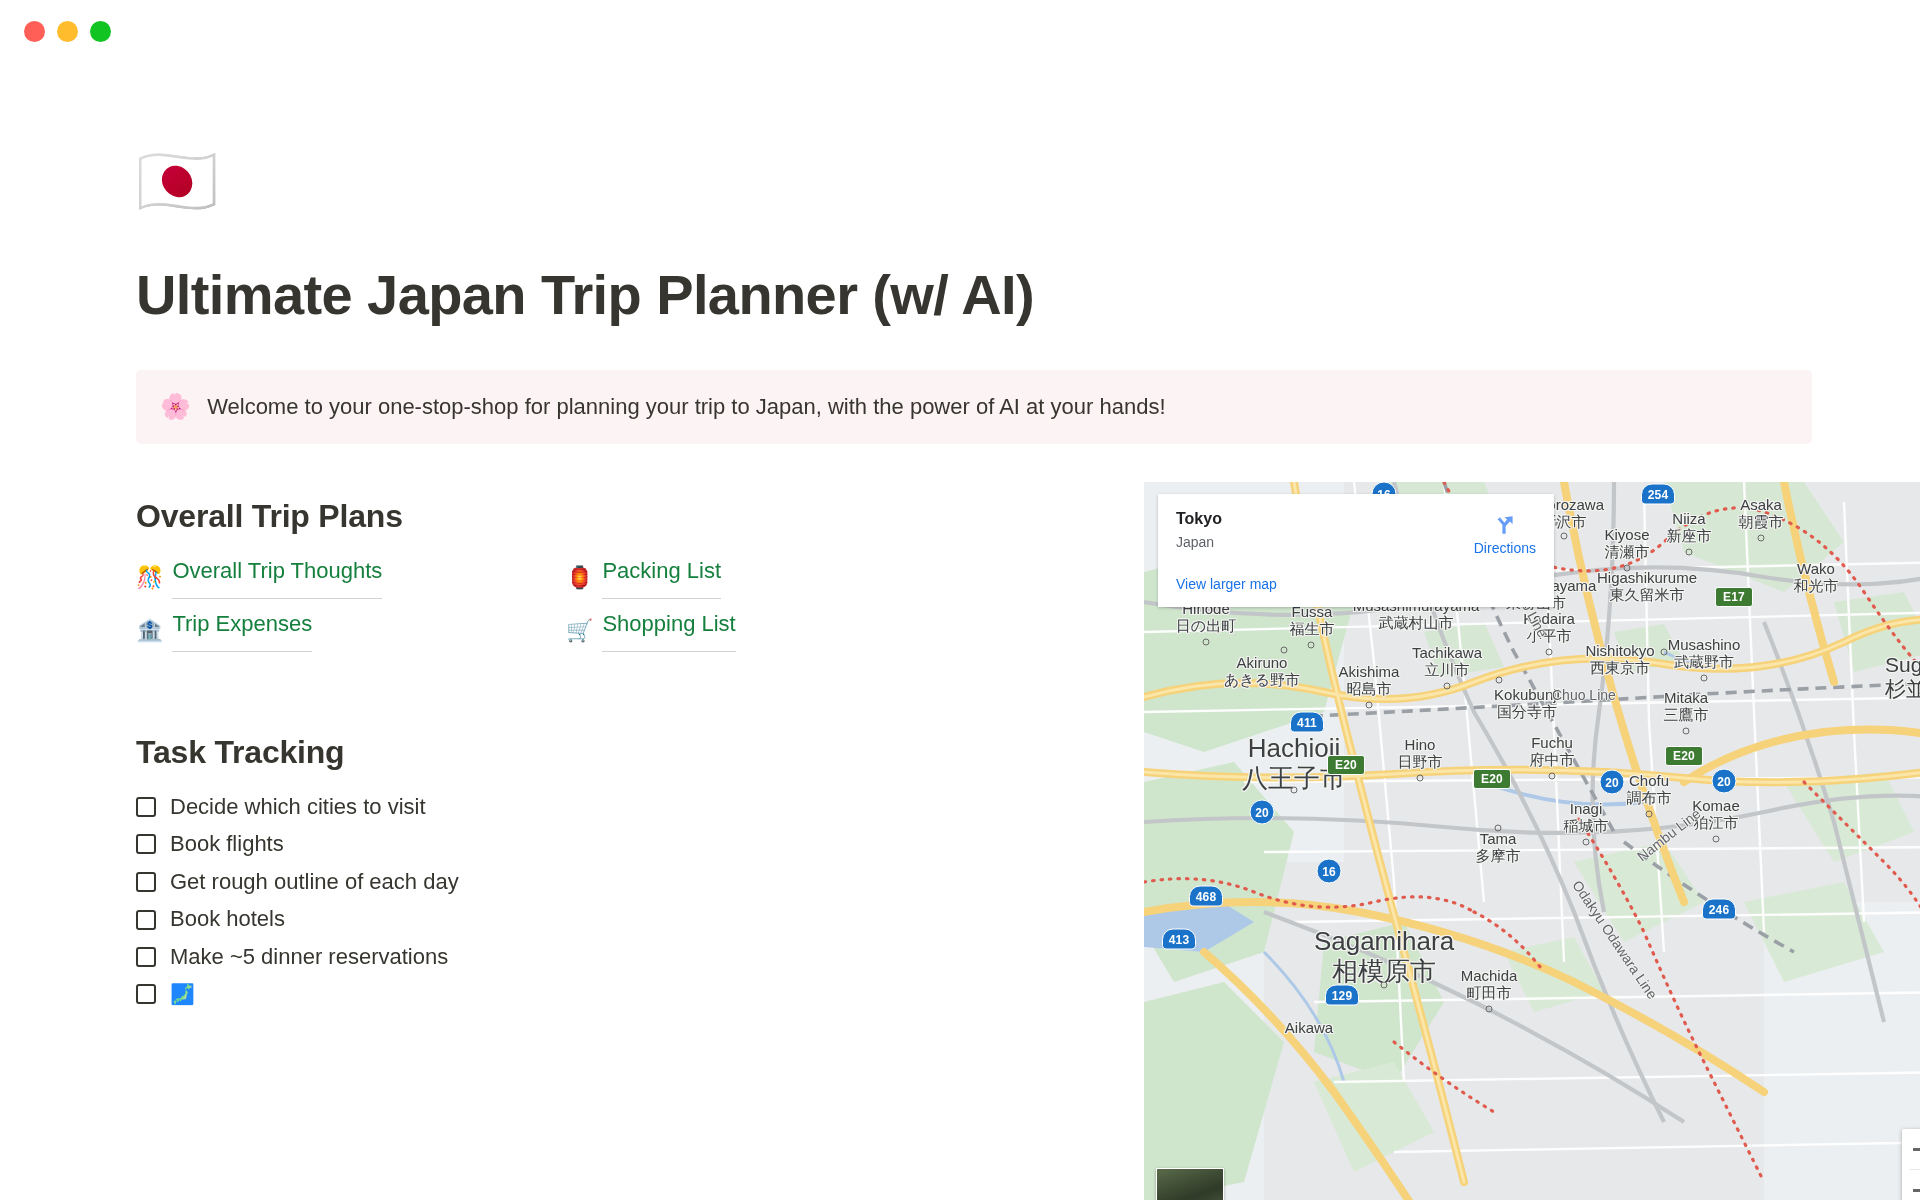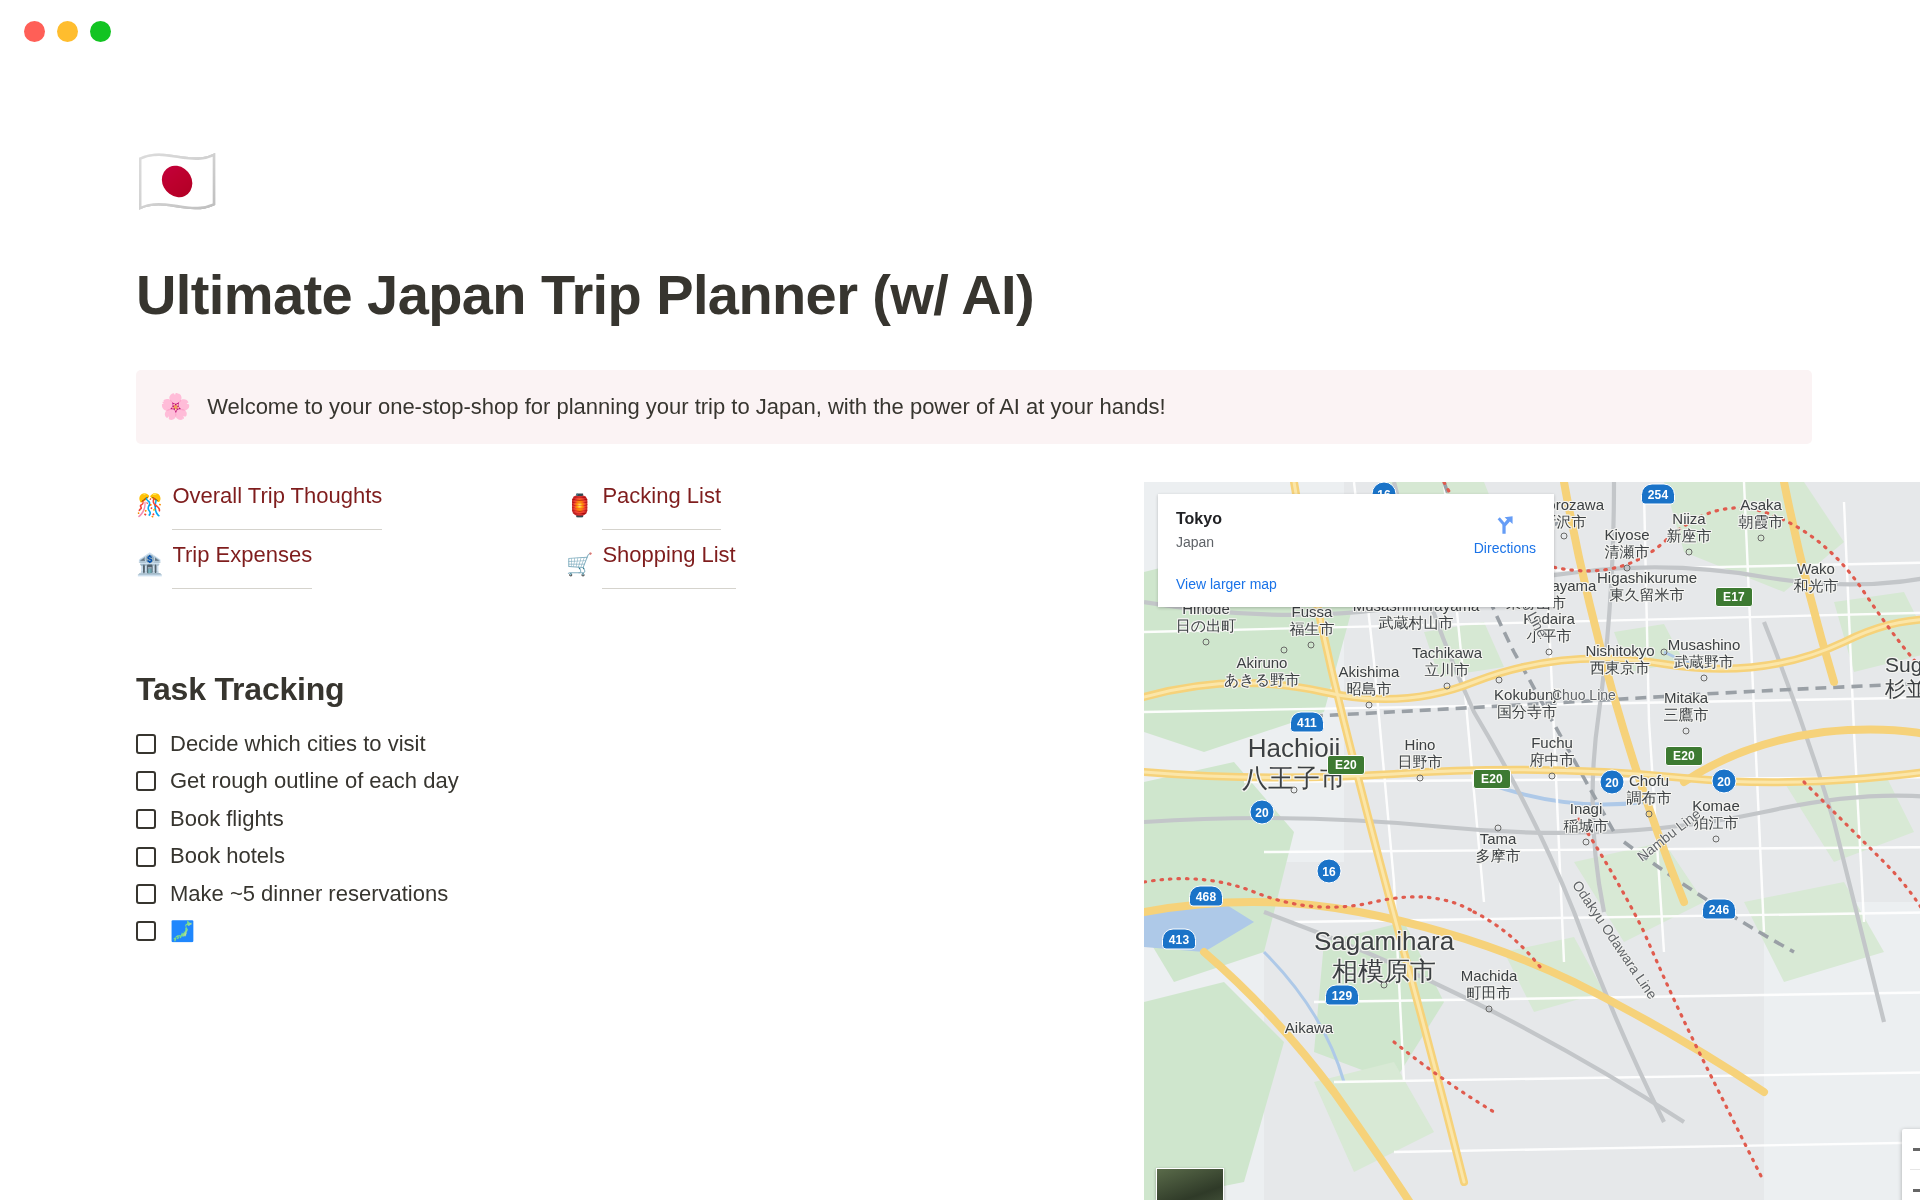--- a/index.html
+++ b/index.html
@@ -113,23 +113,23 @@
   .link-item {
     display: flex;
     align-items: center;
     gap: 9px;
     cursor: pointer;
     width: max-content;
   }
   .link-emoji { font-size: 22px; line-height: 1; }
   .link-label {
     font-size: 22px;
-    color: #7f1d1d;
+    color: #15803d;
     border-bottom: 1px solid #d5d3cd;
-    padding-bottom: 18px;
+    padding-bottom: 12px;
     line-height: 1.3;
   }
 
   
   .todo-list { display: flex; flex-direction: column; gap: 9px; }
   .todo-item {
     display: flex;
     align-items: center;
     gap: 14px;
     cursor: pointer;
@@ -308,20 +308,21 @@
 
     <div class="callout">
       <span class="callout-emoji">🌸</span>
       <span class="callout-text">Welcome to your one-stop-shop for planning your trip to Japan, with the power of AI at your hands!</span>
     </div>
 
     <div class="columns">
 
       <div class="col-left">
 
+        <h2 class="section-h">Overall Trip Plans</h2>
 
         <div class="link-grid">
           <div class="link-item">
             <span class="link-emoji">🎊</span>
             <span class="link-label">Overall Trip Thoughts</span>
           </div>
           <div class="link-item">
             <span class="link-emoji">🏮</span>
             <span class="link-label">Packing List</span>
           </div>
@@ -337,25 +338,25 @@
 
         <h2 class="section-h second">Task Tracking</h2>
 
         <div class="todo-list">
           <div class="todo-item">
             <span class="todo-box"></span>
             <span class="todo-label">Decide which cities to visit</span>
           </div>
           <div class="todo-item">
             <span class="todo-box"></span>
-            <span class="todo-label">Get rough outline of each day</span>
+            <span class="todo-label">Book flights</span>
           </div>
           <div class="todo-item">
             <span class="todo-box"></span>
-            <span class="todo-label">Book flights</span>
+            <span class="todo-label">Get rough outline of each day</span>
           </div>
           <div class="todo-item">
             <span class="todo-box"></span>
             <span class="todo-label">Book hotels</span>
           </div>
           <div class="todo-item">
             <span class="todo-box"></span>
             <span class="todo-label">Make ~5 dinner reservations</span>
           </div>
           <div class="todo-item">

